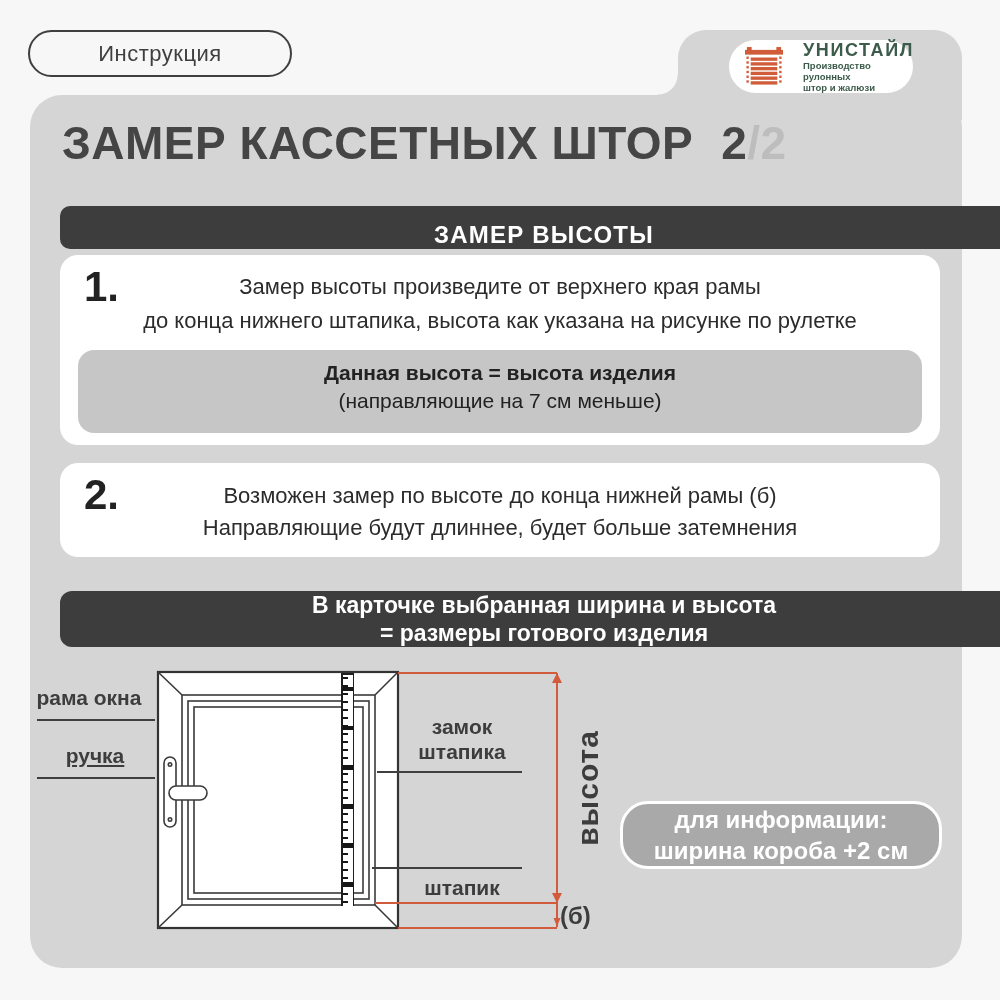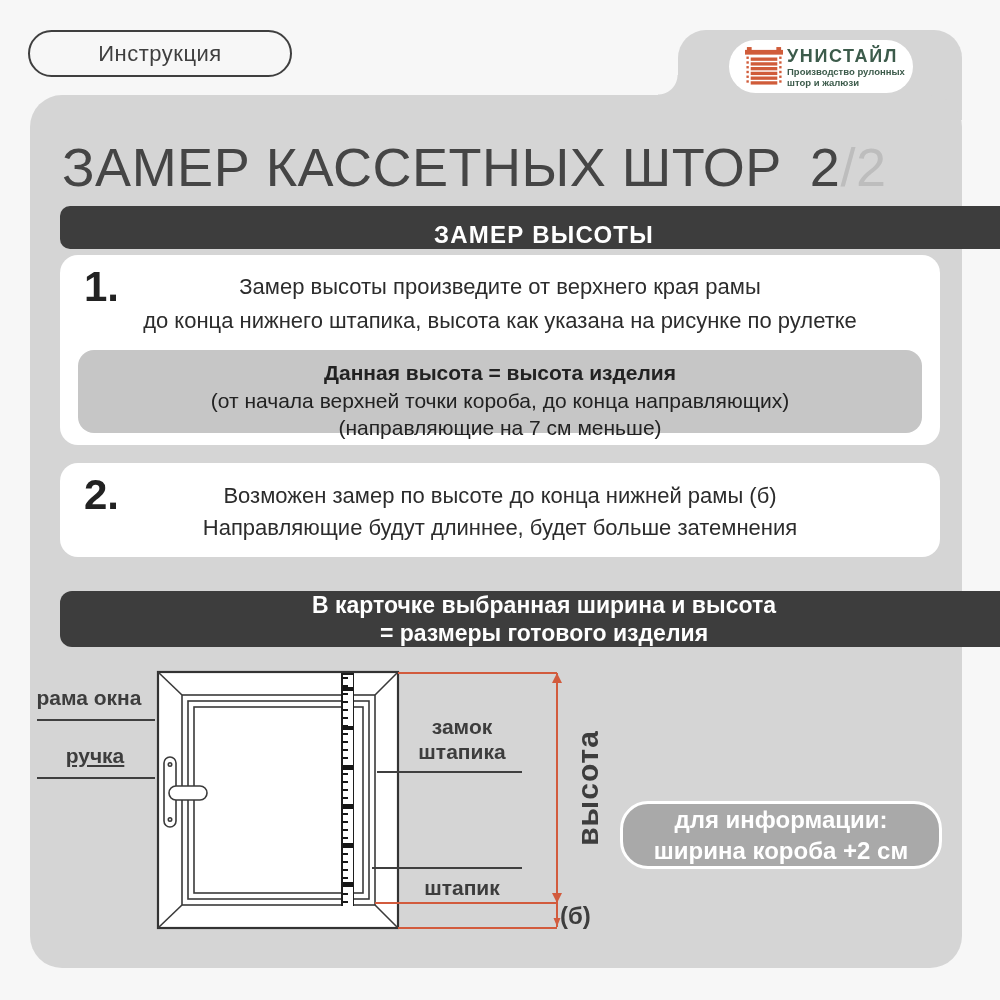--- a/index.html
+++ b/index.html
@@ -14,26 +14,26 @@
   
   .tab { position:absolute; left:678px; top:30px; width:284px; height:90px; background:#d5d5d5; border-radius:28px 28px 0 0; }
   .fillet { position:absolute; left:658px; top:75px; width:20px; height:20px;
     background:radial-gradient(circle 20px at 0 0, #f7f7f7 0, #f7f7f7 19px, #d5d5d5 20px); }
   .card { position:absolute; left:30px; top:95px; width:932px; height:873px; background:#d5d5d5; border-radius:32px; }
 
   
   .logo-box { position:absolute; left:729px; top:40px; width:184px; height:53px; background:#fff; border-radius:27px;
     display:flex; align-items:center; padding-left:16px; }
   .logo-icon { width:38px; height:40px; flex:0 0 auto; }
-  .logo-text { margin-left:4px; color:#3c5b4b; }
+  .logo-text { margin-left:20px; color:#3c5b4b; }
   .logo-name { font-size:18px; font-weight:bold; letter-spacing:1.6px; line-height:20px; display:block; }
   .logo-sub { font-size:9.5px; font-weight:bold; line-height:11px; display:block; }
 
   
-  .title-row { position:absolute; left:62px; top:136px; width:880px; font-weight:normal; font-size:54px; color:#454545; letter-spacing:.5px; white-space:nowrap; }
+  .title-row { position:absolute; left:62px; top:116px; width:880px; font-weight:bold; font-size:46px; color:#454545; letter-spacing:.5px; white-space:nowrap; }
   .page-num { margin-left:28px; }
   .page-rest { color:#bdbdbd; }
 
   .dark-bar { position:absolute; left:60px; background:#3d3d3d; border-radius:10px; color:#fff; font-weight:bold;
     display:flex; flex-direction:column; align-items:center; justify-content:flex-end; width:968px;margin-top:18px; }
   .bar1 { top:188px; height:43px; font-size:24px; letter-spacing:1.2px; }
   .bar2 { top:573px; height:56px; font-size:23px; line-height:28px; border-radius:12px; }
 
   .step { position:absolute; left:60px; width:880px; background:#fff; border-radius:18px; }
   .step1 { top:255px; height:190px; }
@@ -125,21 +125,20 @@
   </div>
 
   <div class="step step1">
     <span class="step-num">1.</span>
     <div class="step-text">
       <span class="blk">Замер высоты произведите от верхнего края рамы</span>
       <span class="blk">до конца нижнего штапика, высота как указана на рисунке по рулетке</span>
     </div>
     <div class="note">
       <span class="blk note-strong">Данная высота = высота изделия</span>
-      <span class="blk">(от начала верхней точки короба, до конца направляющих)</span>
       <span class="blk">(направляющие на 7 см меньше)</span>
     </div>
   </div>
 
   <div class="step step2">
     <span class="step-num">2.</span>
     <div class="step-text">
       <span class="blk">Возможен замер по высоте до конца нижней рамы (б)</span>
       <span class="blk">Направляющие будут длиннее, будет больше затемнения</span>
     </div>

